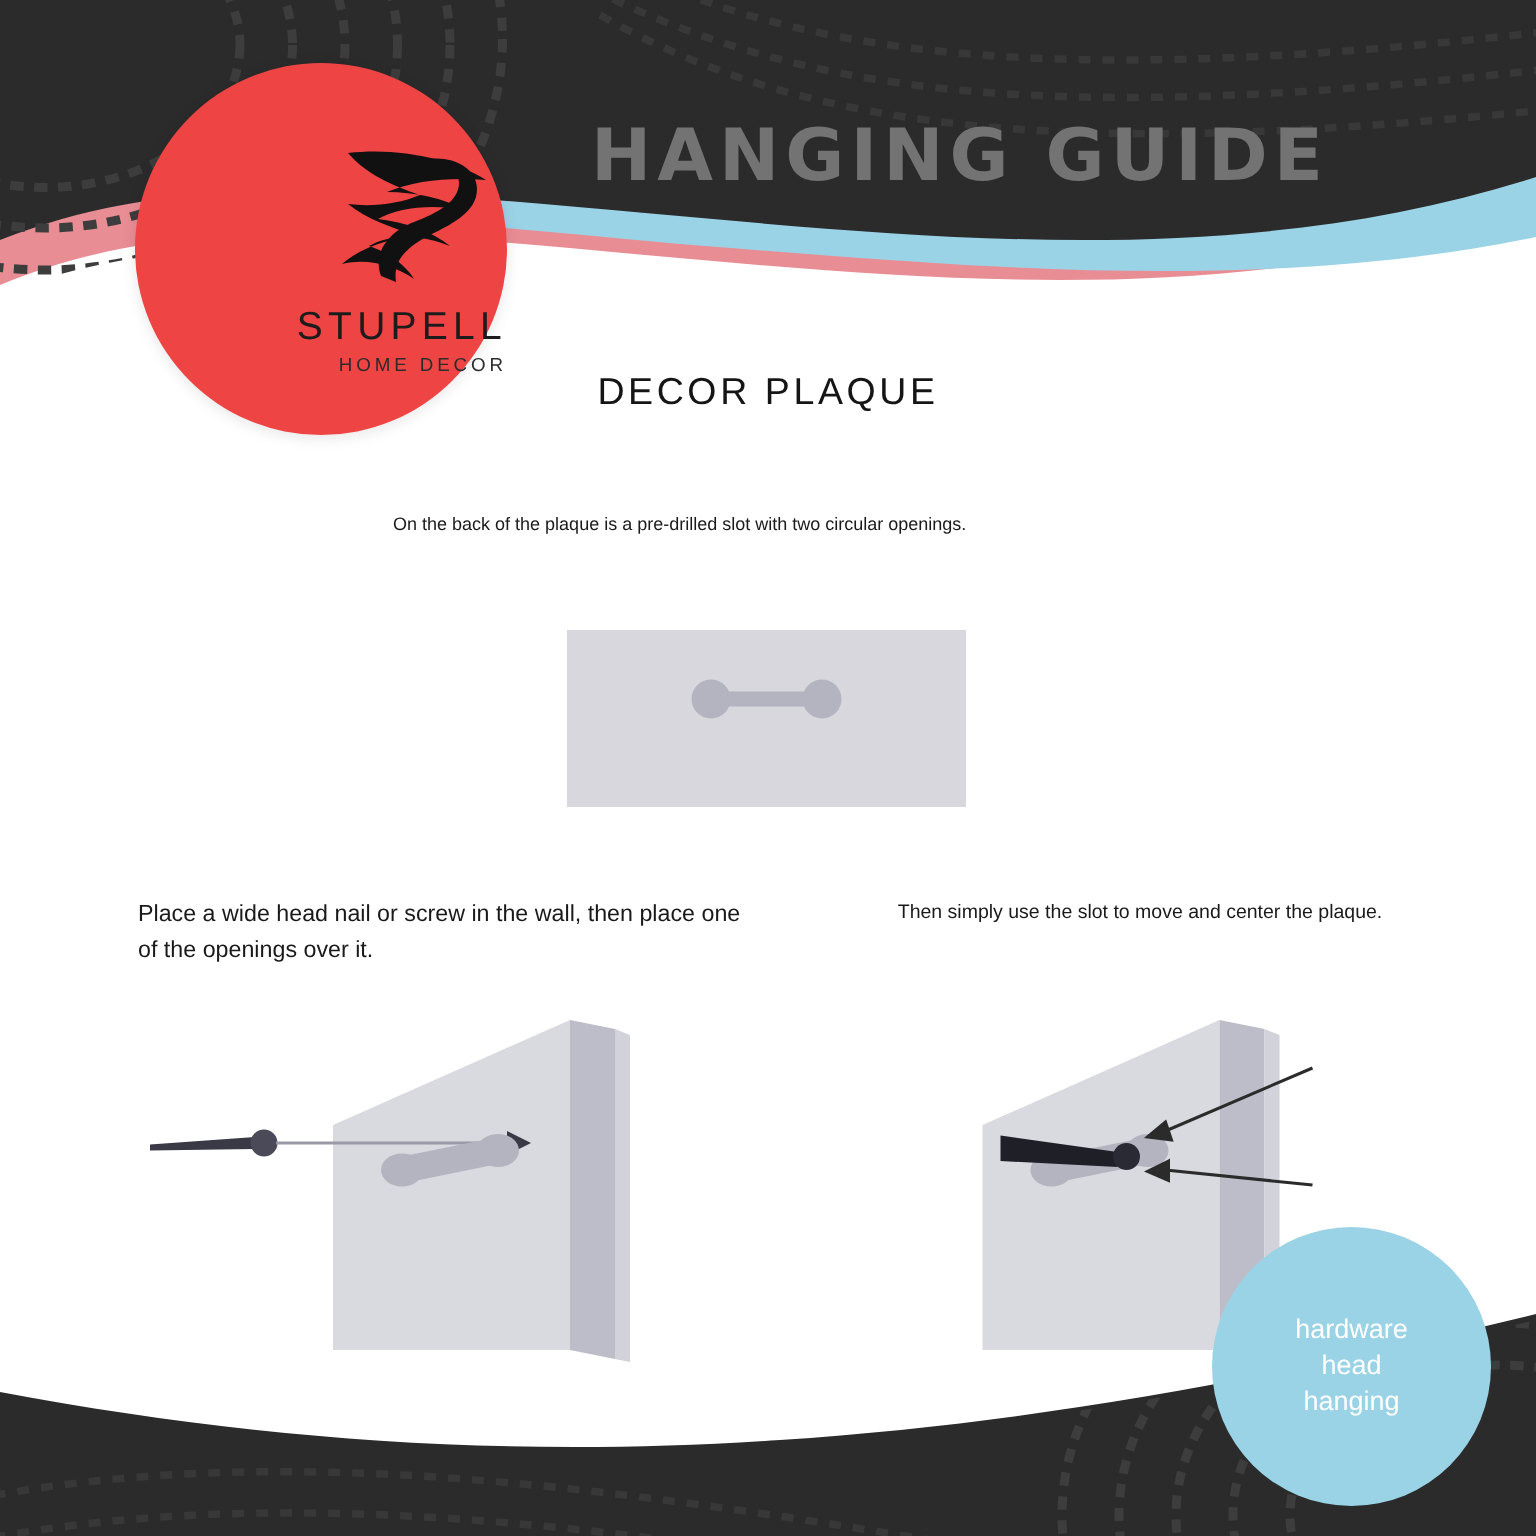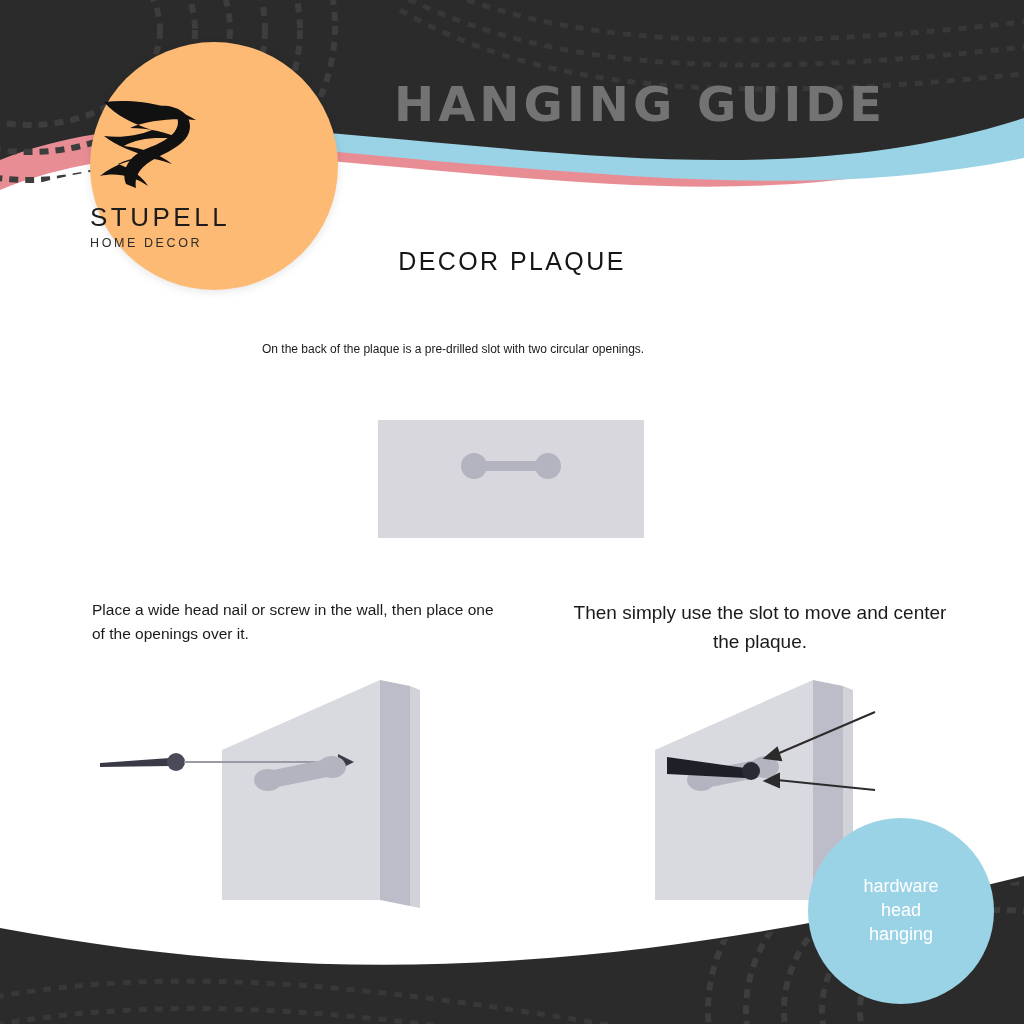--- a/index.html
+++ b/index.html
@@ -19,24 +19,24 @@
   }
 
   
   .band-svg { position: absolute; left: 0; top: 0; width: 1024px; height: 1024px; }
 
   
   .logo-badge {
     position: absolute; left: 90px; top: 42px;
     width: 248px; height: 248px;
     border-radius: 50%;
-    background: #fdba74;
+    background: #ef4444;
     box-shadow: 0 2px 10px rgba(0,0,0,0.10);
     display: flex; flex-direction: column;
-    align-items: flex-start; justify-content: flex-start;
+    align-items: flex-end; justify-content: flex-start;
     padding-top: 46px;
   }
   .logo-mark { width: 120px; height: 110px; }
   .logo-name {
     font-size: 26px; letter-spacing: 3.5px;
     color: #1c1c1c; margin-top: 4px;
     font-family: "Liberation Sans", sans-serif;
   }
   .logo-sub {
     font-size: 12.5px; letter-spacing: 2.6px;
@@ -72,21 +72,21 @@
   
   .step2-text {
     position: absolute; left: 92px; top: 598px;
     width: 418px; text-align: left;
     font-size: 15.5px; line-height: 1.55;
     color: #1a1a1a;
   }
   .step3-text {
     position: absolute; left: 560px; top: 598px;
     width: 400px; text-align: center;
-    font-size: 19px; line-height: 1.55;
+    font-size: 13px; line-height: 1.55;
     color: #1a1a1a;
   }
   .illus { position: absolute; }
   .illus-left  { left: 80px;  top: 650px; width: 420px; height: 270px; }
   .illus-right { left: 555px; top: 650px; width: 420px; height: 270px; }
 
   
   .hw-badge {
     position: absolute; left: 808px; top: 818px;
     width: 186px; height: 186px;

